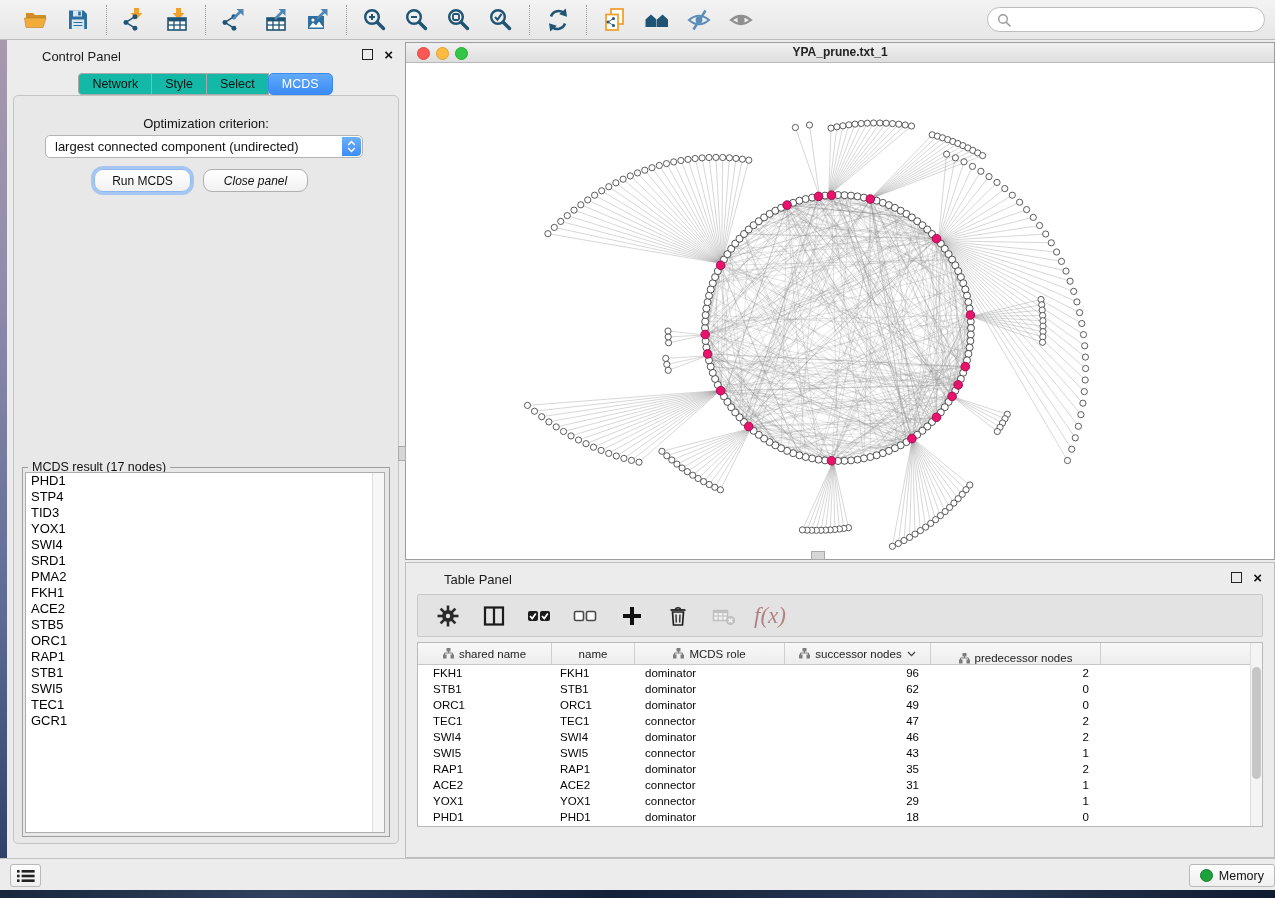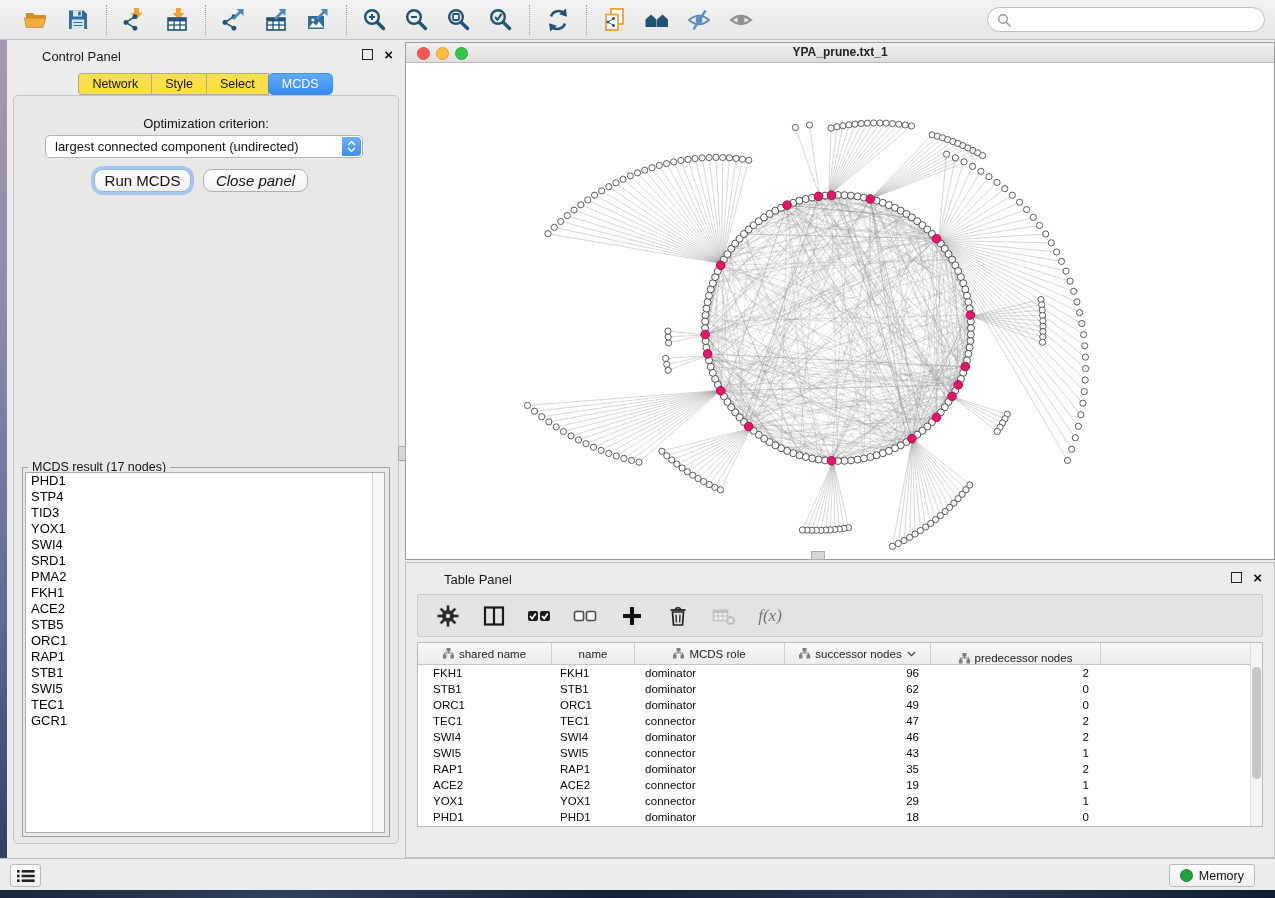--- a/index.html
+++ b/index.html
@@ -23,37 +23,37 @@
   #wall-bottom{position:absolute;left:0;top:890px;width:1275px;height:8px;
     background:linear-gradient(90deg,#18263e,#31425f 22%,#13203a 48%,#2a3a58 74%,#0f1b30);}
   
   #control-panel{position:absolute;left:7px;top:40px;width:398px;height:818px;background:#ececec;}
   .panel-title{position:absolute;left:9px;top:9px;font-size:13px;color:#1a1a1a;margin-left:26px;}
   .win-btns{position:absolute;right:12px;top:9px;display:flex;gap:11px;align-items:center;}
   .float-btn{width:9px;height:9px;border:1.5px solid #222;display:inline-block;}
   .close-btn{font-size:15px;font-weight:900;color:#111;line-height:11px;}
   .tabs{display:flex;justify-content:center;}
   #control-tabs{position:absolute;left:0;right:0;top:33px;}
-  .tab{background:#fde047;border:1px solid #a9a9a9;margin-left:-1px;padding:2px 13px;
+  .tab{background:#14b8a6;border:1px solid #a9a9a9;margin-left:-1px;padding:2px 13px;
     font-size:12.5px;color:#111;line-height:16px;white-space:nowrap;}
   .tab.first{border-radius:4px 0 0 4px;}
   .tab.last{border-radius:0 4px 4px 0;}
   .tab.active{background:linear-gradient(#62aaf8,#3a8bf6);border-color:#3a8bf6;color:#fff;
     border-radius:5px;position:relative;z-index:2;}
   #cp-inner{position:absolute;left:6px;right:6px;top:55px;bottom:14px;background:#e8e8e8;
     border:1px solid #c4c4c4;border-radius:5px;}
   #opt-label{position:absolute;top:20px;left:0;right:0;text-align:center;font-size:13px;color:#111;}
   #criterion-select{position:absolute;top:39px;left:31px;width:318px;height:23px;background:#fff;
     border:1px solid #b3b3b3;border-radius:5px;display:flex;align-items:center;
     padding-left:9px;box-sizing:border-box;font-size:13px;color:#111;}
   #criterion-stepper{position:absolute;right:1px;top:1px;bottom:1px;width:19px;
     background:linear-gradient(#6db1fb,#3e8cf7);border-radius:0 4px 4px 0;
     display:flex;flex-direction:column;align-items:center;justify-content:center;}
   .cp-btn{position:absolute;top:73px;height:23px;background:linear-gradient(#ffffff,#f1f1f1);
-    border:1px solid #b0b0b0;border-radius:9px;font-size:15px;color:#111;
+    border:1px solid #b0b0b0;border-radius:9px;font-size:12px;color:#111;
     display:flex;align-items:center;justify-content:center;box-sizing:border-box;}
   #run-btn{left:80px;width:97px;box-shadow:0 0 0 3px rgba(110,170,245,.55);border-color:#8cb8ef;}
   #closepanel-btn{left:189px;width:105px;font-style:italic;}
   #mcds-box{position:absolute;left:8px;right:8px;top:371px;bottom:6px;border:1px solid #9e9e9e;}
   #mcds-legend{position:absolute;top:-8px;left:5px;background:#e8e8e8;padding:0 4px;
     font-size:12.5px;color:#111;}
   #mcds-list{position:absolute;left:2px;right:4px;top:4px;bottom:3px;background:#fff;
     border:1px solid #adadad;overflow:hidden;}
   .mcds-item{font-size:13px;line-height:16px;padding-left:5px;color:#000;}
   #mcds-scroll{position:absolute;right:0;top:0;bottom:0;width:11px;background:#f7f7f7;
@@ -74,41 +74,41 @@
   .splitter-v{position:absolute;left:398px;top:446px;width:8px;height:15px;background:#d6d6d6;
     border:1px solid #aaa;box-sizing:border-box;}
   
   #table-panel{position:absolute;left:405px;top:562px;width:870px;height:296px;background:#ececec;
     border:1px solid #bdbdbd;box-sizing:border-box;}
   #tp-toolbar{position:absolute;left:11px;right:11px;top:31px;height:43px;background:#e3e3e3;
     border:1px solid #cacaca;border-radius:2px;display:flex;align-items:center;
     padding-left:17px;gap:20px;box-sizing:border-box;}
   .ticon{width:26px;height:26px;display:flex;align-items:center;justify-content:center;}
   .ticon.disabled{opacity:.5;}
-  #fx-label{font-family:"Liberation Serif",serif;font-style:italic;font-size:17px;color:#000000;}
+  #fx-label{font-family:"Liberation Serif",serif;font-style:italic;font-size:23px;color:#7f1d1d;}
   #node-table{position:absolute;left:11px;right:11px;top:79px;bottom:30px;background:#fff;
     border:1px solid #b9b9b9;overflow:hidden;box-sizing:border-box;}
   #thead{display:flex;height:21px;background:linear-gradient(#f8f8f8,#ededed);
     border-bottom:1px solid #c6c6c6;font-size:11.5px;color:#1c1c1c;}
   .th{display:flex;align-items:center;justify-content:center;gap:5px;
     border-right:1px solid #cfcfcf;box-sizing:border-box;height:21px;}
   .tr{display:flex;height:16px;font-size:11.5px;color:#050505;align-items:center;}
   .td{box-sizing:border-box;white-space:nowrap;overflow:hidden;}
   .td.l0{padding-left:15px;} .td.l1{padding-left:8px;} .td.l2{padding-left:10px;}
   .td.num{text-align:right;padding-right:12px;}
   #tbl-scroll{position:absolute;right:0;top:0;bottom:0;width:11px;background:#f4f4f4;border-left:1px solid #ddd;}
   #tbl-thumb{position:absolute;left:1px;right:1px;top:24px;height:112px;background:#c6c6c6;border-radius:5px;}
   #bottom-tabs{position:absolute;left:0;right:0;top:269px;}
   
   #status-bar{position:absolute;left:0;top:858px;width:1275px;height:32px;background:#ececec;
     border-top:1px solid #c2c2c2;box-sizing:border-box;}
   #list-btn{position:absolute;left:10px;top:5px;width:31px;height:23px;
     background:linear-gradient(#fdfdfd,#efefef);border:1px solid #b9b9b9;border-radius:3px;
     display:flex;align-items:center;justify-content:center;box-sizing:border-box;}
-  #memory-btn{position:absolute;right:20px;top:5px;height:23px;padding:0 10px;
+  #memory-btn{position:absolute;right:0;top:5px;height:23px;padding:0 10px;
     background:linear-gradient(#fdfdfd,#efefef);border:1px solid #b9b9b9;border-radius:3px;
     display:flex;align-items:center;gap:6px;font-size:12.5px;color:#111;box-sizing:border-box;}
   #memory-dot{width:11px;height:11px;border-radius:50%;background:#1da23c;border:1px solid #147a2c;}
 </style>
 </head>
 <body>
 
 <div id="toolbar">
   <div id="toolbar-groups">
       <div class="tgroup">
@@ -1432,21 +1432,21 @@
           <div class="td l0" style="width: 134px;">RAP1</div>
           <div class="td l1" style="width: 83px;">RAP1</div>
           <div class="td l2" style="width: 150px;">dominator</div>
           <div class="td num" style="width: 146px;">35</div>
           <div class="td num" style="width: 170px;">2</div>
         </div>
         <div class="tr">
           <div class="td l0" style="width: 134px;">ACE2</div>
           <div class="td l1" style="width: 83px;">ACE2</div>
           <div class="td l2" style="width: 150px;">connector</div>
-          <div class="td num" style="width: 146px;">19</div>
+          <div class="td num" style="width: 146px;">31</div>
           <div class="td num" style="width: 170px;">1</div>
         </div>
         <div class="tr">
           <div class="td l0" style="width: 134px;">YOX1</div>
           <div class="td l1" style="width: 83px;">YOX1</div>
           <div class="td l2" style="width: 150px;">connector</div>
           <div class="td num" style="width: 146px;">29</div>
           <div class="td num" style="width: 170px;">1</div>
         </div>
         <div class="tr">

